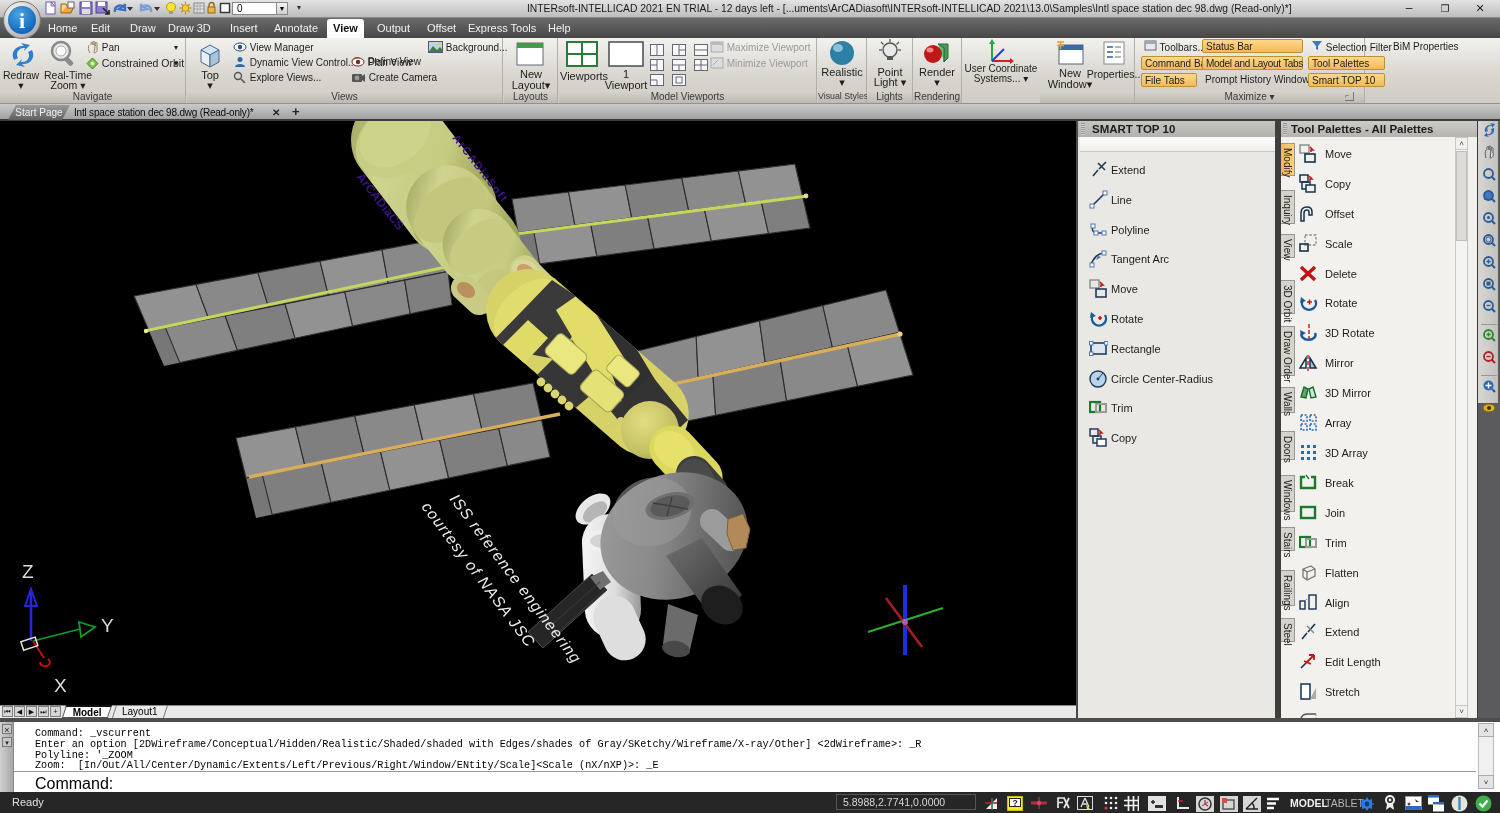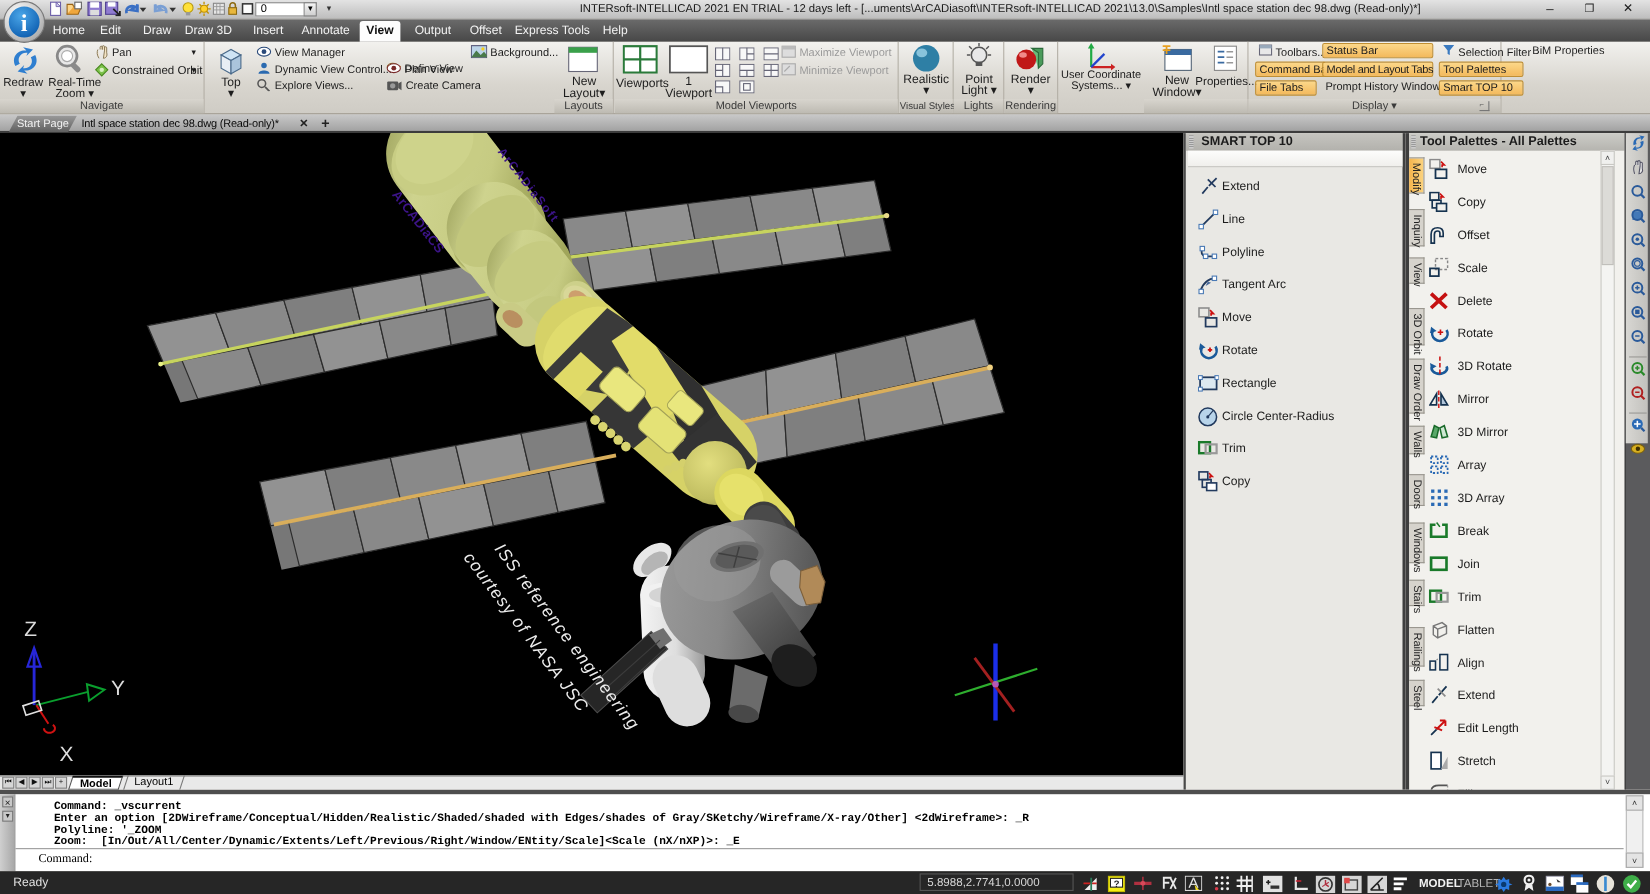--- a/index.html
+++ b/index.html
@@ -14,21 +14,21 @@
 .rlabel{position:absolute;left:0;bottom:0;width:100%;height:13px;font-size:10px;color:#3a3a3a;text-align:center;line-height:13px;background:linear-gradient(#d8d5ce,#bdbab2);white-space:nowrap}
 .ritem{position:absolute;font-size:10px;color:#1d1d1d;white-space:nowrap}
 .rbig{position:absolute;font-size:11px;color:#1d1d1d;text-align:center}
 .tog{position:absolute;height:14px;font-size:10px;color:#1d1d1d;line-height:13px;padding:0 3px;white-space:nowrap}
 .tog.on{background:linear-gradient(#fcd88a,#f3b95c);border:1px solid #c08f33;border-radius:2px}
 .filetabs{left:0;top:104px;width:1500px;height:17px;background:linear-gradient(#c9c9c9,#a2a2a2);border-bottom:2px solid #3c3c3c}
 .vp{left:0;top:121px;width:1076px;height:584px;background:#000}
 .modeltabs{left:0;top:705px;width:1076px;height:13px;background:#e9e9e9;border-top:1px solid #888}
 .navbtn{position:absolute;top:1px;width:11px;height:11px;background:#d6d6d6;border:1px solid #7f7f7f;font-size:7px;line-height:9px;text-align:center;color:#111}
 .cmdline{left:0;top:718px;width:1500px;height:74px;background:#fff;border-top:4px solid #4e4e4e}
-.cmdtext{position:absolute;left:49px;font-family:"Liberation Mono",monospace;font-size:10.2px;font-weight:bold;color:#000;white-space:pre}
+.cmdtext{position:absolute;left:35px;font-family:"Liberation Mono",monospace;font-size:10.2px;font-weight:normal;color:#000;white-space:pre}
 .statusbar{left:0;top:792px;width:1500px;height:21px;background:#262626;color:#e8e8e8;font-size:11px}
 .spanel{top:121px;height:597px;background:#e9e8e4;overflow:hidden}
 .phead{position:absolute;left:0;top:0;width:100%;height:16px;background:linear-gradient(#c6c5c0,#b2b1ac);font-size:11.5px;font-weight:bold;color:#1c1c1c;line-height:16px}
 .pitem{position:absolute;font-size:11px;color:#1c1c1c;white-space:nowrap}
 .vtab{position:absolute;left:0;width:14px;background:#d2cfc8;border:1px solid #9a978f;border-left:none;border-radius:0 0 0 0;color:#222}
 .vtab span{position:absolute;left:1px;top:4px;writing-mode:vertical-rl;font-size:10px;white-space:nowrap}
 </style></head><body>
 <div id="app">
 <div class="abs titlebar"></div>
     <div class="abs" style="left:3px;top:1px;width:38px;height:38px;border-radius:50%;background:radial-gradient(circle at 35% 30%,#fdfdfd,#c9c9c9 55%,#8f8f8f);border:1px solid #777;z-index:60"></div>
@@ -130,20 +130,23 @@
       <div class="rbig" style="left:42px;top:32px;width:52px;line-height:10px;font-size:10.5px">Real-Time<br>Zoom ▾</div>
       <div class="ritem" style="left:86px;top:3px"><svg width="13" height="13" viewBox="0 0 13 13" style="">
           <path d="M4,12 C2,9 2,6 3,4 M5,4 L5,2 a1,1 0 0 1 2,0 L7,4 M7,4 L7,1.5 a1,1 0 0 1 2,0 L9,5 M9,5 L9,2.5 a1,1 0 0 1 2,0 L11,7 C12,10 10,12 8,12 Z" fill="#f3e3c3" stroke="#8a7a5a" stroke-width="0.9"></path>
         </svg> <span style="position:relative;top:-3px">Pan</span></div>
       <div class="ritem" style="left:174px;top:5px;font-size:8px">▾</div>
       <div class="ritem" style="left:86px;top:19px"><svg width="13" height="13" viewBox="0 0 13 13" style="">
           <path d="M6.5,1 L12,6.5 L6.5,12 L1,6.5 Z" fill="#7cc24a" stroke="#4a8a20"></path>
           <circle cx="6.5" cy="6.5" r="2" fill="#d8f0c0"></circle>
         </svg> <span style="position:relative;top:-3px;font-size:10.5px">Constrained Orbit</span></div>
       <div class="ritem" style="left:174px;top:21px;font-size:8px">▾</div>
+      <div class="rgroup" style="left:187px;width:316px">
+        <div class="rlabel">Views</div>
+      </div>
       <div class="abs" style="left:196px;top:3px"><svg width="28" height="28" viewBox="0 0 28 28" style="">
           <path d="M5,9 L14,4 L23,9 L14,14 Z" fill="#cfe4f4" stroke="#4a6a8a"></path>
           <path d="M5,9 L5,21 L14,26 L14,14 Z" fill="#e8eef4" stroke="#4a6a8a"></path>
           <path d="M23,9 L23,21 L14,26 L14,14 Z" fill="#aac4dc" stroke="#4a6a8a"></path>
         </svg></div>
       <div class="rbig" style="left:190px;top:32px;width:40px;line-height:10px">Top<br>▾</div>
       <div class="ritem" style="left:233px;top:3px"><svg width="14" height="12" viewBox="0 0 14 12" style="">
           <ellipse cx="7" cy="6" rx="6" ry="4" fill="#fff" stroke="#2a4a7a"></ellipse>
           <circle cx="7" cy="6" r="2.2" fill="#2a4a7a"></circle>
         </svg> <span style="position:relative;top:-2px">View Manager</span></div>
@@ -296,21 +299,21 @@
             <line x1="4" y1="16" x2="10" y2="16"></line>
           </g>
           <g stroke="#999" stroke-width="1.4">
             <line x1="12" y1="6" x2="18" y2="6"></line>
             <line x1="12" y1="11" x2="18" y2="11"></line>
             <line x1="12" y1="16" x2="18" y2="16"></line>
           </g>
         </svg></div>
       <div class="rbig" style="left:1086px;top:30px;width:58px;font-size:10.5px">Properties...</div>
       <div class="rgroup" style="left:1135px;width:230px">
-        <div class="rlabel">Display ▾</div>
+        <div class="rlabel">Maximize ▾</div>
       </div>
       <div class="tog" style="left:1141px;top:2px"><svg width="13" height="11" viewBox="0 0 13 11" style="">
           <rect x="1" y="1" width="11" height="9" fill="#e8e8e8" stroke="#667"></rect>
           <rect x="1" y="1" width="11" height="3" fill="#99aabb"></rect>
         </svg> Toolbars...</div>
       <div class="tog on" style="left:1202px;top:1px;width:101px">Status Bar</div>
       <div class="tog" style="left:1308px;top:2px"><svg width="12" height="11" viewBox="0 0 12 11" style="">
           <path d="M1,1 L11,1 L7,6 L7,10 L5,9 L5,6 Z" fill="#3a7ac0"></path>
         </svg> Selection Filter</div>
       <div class="tog" style="left:1390px;top:2px">BiM Properties</div>
@@ -791,21 +794,21 @@
     </div>
     <div class="abs cmdline"></div>
     <div class="abs" style="left:0;top:722px;width:14px;height:70px;background:linear-gradient(90deg,#cfcfcf,#a8a8a8);border-right:1px solid #888"></div>
     <div class="abs" style="left:2px;top:724px;width:10px;height:10px;font-size:9px;line-height:10px;text-align:center;color:#222;background:#c8c8c8;border:1px solid #777">×</div>
     <div class="abs" style="left:2px;top:737px;width:10px;height:10px;font-size:7px;line-height:9px;text-align:center;color:#222;background:#c8c8c8;border:1px solid #777">▾</div>
     <div class="cmdtext" style="top:728px">Command: _vscurrent</div>
     <div class="cmdtext" style="top:739px">Enter an option [2DWireframe/Conceptual/Hidden/Realistic/Shaded/shaded with Edges/shades of Gray/SKetchy/Wireframe/X-ray/Other] &lt;2dWireframe&gt;: _R</div>
     <div class="cmdtext" style="top:750px">Polyline: '_ZOOM</div>
     <div class="cmdtext" style="top:760px">Zoom:  [In/Out/All/Center/Dynamic/Extents/Left/Previous/Right/Window/ENtity/Scale]&lt;Scale (nX/nXP)&gt;: _E</div>
     <div class="abs" style="left:14px;top:771px;width:1462px;height:1px;background:#999"></div>
-    <div class="abs" style="left:35px;top:775px;font-family:Liberation Serif, serif;font-size:11px;color:#000">Command:</div>
+    <div class="abs" style="left:35px;top:775px;font-family:Liberation Sans, sans-serif;font-size:16px;color:#000">Command:</div>
     <div class="abs" style="left:1478px;top:723px;width:16px;height:66px;background:#f0f0f0;border:1px solid #bbb"></div>
     <div class="abs" style="left:1478px;top:723px;width:16px;height:14px;background:#e4e4e4;border:1px solid #aaa;font-size:8px;text-align:center;line-height:13px;color:#333">˄</div>
     <div class="abs" style="left:1478px;top:775px;width:16px;height:14px;background:#e4e4e4;border:1px solid #aaa;font-size:8px;text-align:center;line-height:13px;color:#333">˅</div>
     <div class="abs statusbar"></div>
     <div class="abs" style="left:12px;top:796px;font-size:11px;color:#e0e0e0">Ready</div>
     <div class="abs" style="left:836px;top:794px;width:140px;height:16px;border:1px solid #555;color:#d8d8d8;font-size:10.5px;line-height:15px;padding-left:6px">5.8988,2.7741,0.0000</div>
     <div class="abs" style="left:984px;top:796px"><svg width="14" height="16" viewBox="0 0 14 16" style="">
         <path d="M2,13 L13,2 L13,13 Z" fill="#f0f0f0"></path>
         <path d="M1,7 L13,7" stroke="#c22" stroke-width="1.6"></path>
         <path d="M8,2 L8,14" stroke="#2a7a5a" stroke-width="1.6"></path>

